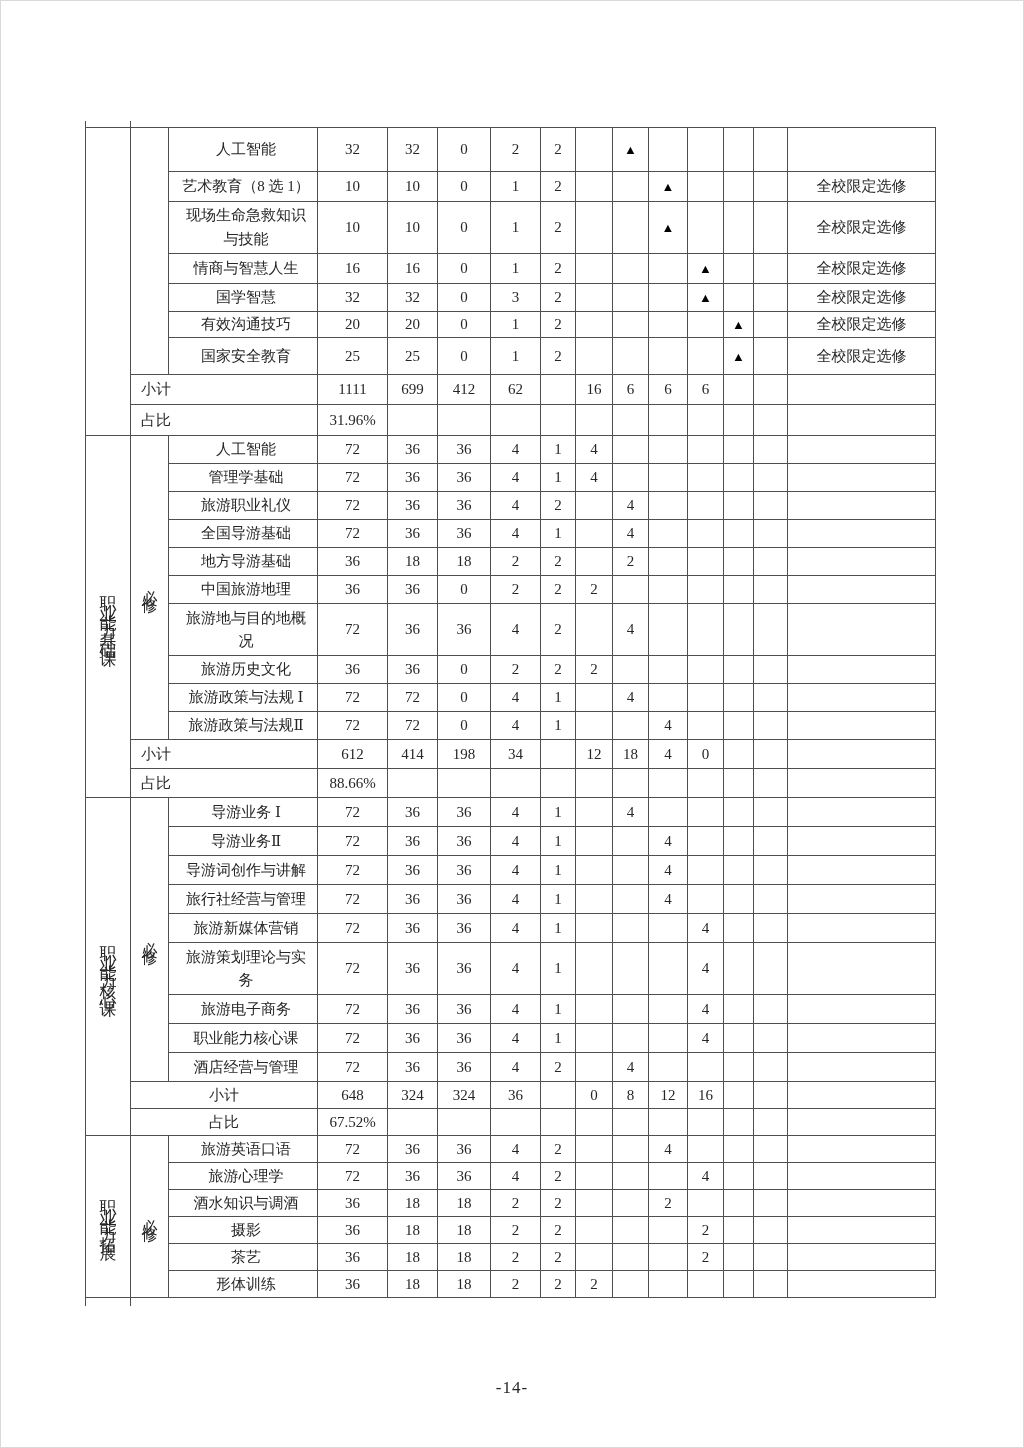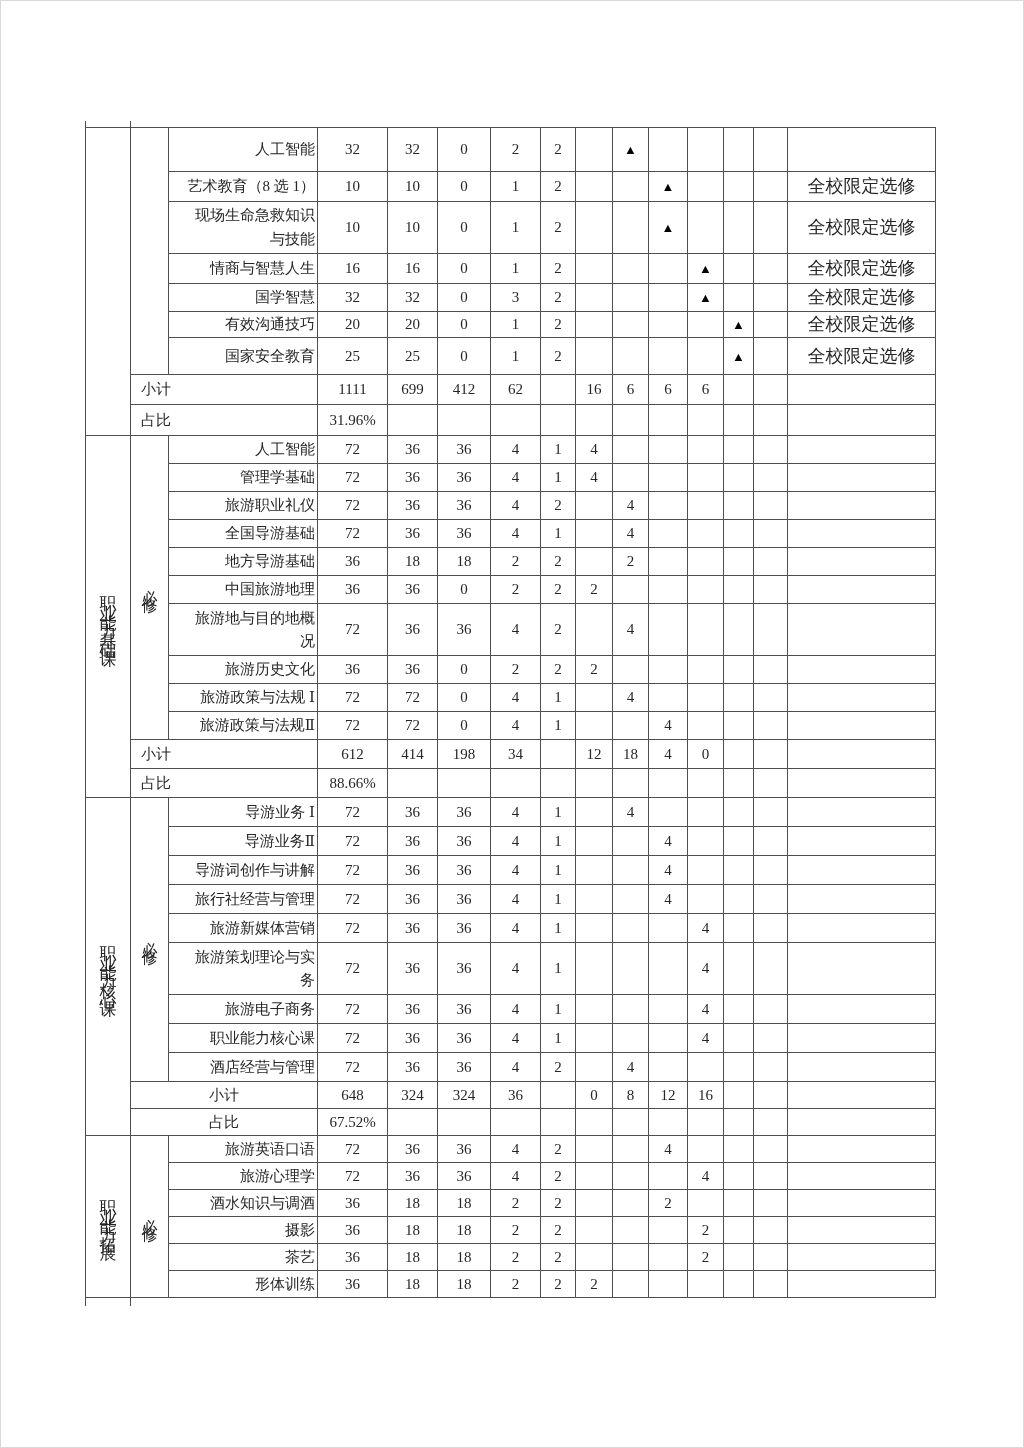--- a/index.html
+++ b/index.html
@@ -2,24 +2,24 @@
 <html><head>
 <meta charset="utf-8">
 <style>
   html,body{margin:0;padding:0;background:#fff;}
   .page{position:relative;width:1024px;height:1448px;background:#fff;overflow:hidden;
         font-family:"Liberation Serif","DejaVu Serif",serif;color:#262626;
         box-shadow:inset 0 0 0 1px #d9d9d9;}
   table#tbl{position:absolute;left:85px;top:127px;width:850px;border-collapse:collapse;table-layout:fixed;}
   #tbl td{border:1px solid #4f4f4f;text-align:center;vertical-align:middle;font-size:15px;
           padding:1px 2px;line-height:1.3;overflow:hidden;}
-  #tbl td.name{text-align:right;padding-left:8px;padding-right:2px;white-space:pre;line-height:1.55;}
+  #tbl td.name{text-align:center;padding-left:8px;padding-right:2px;white-space:pre;line-height:1.55;}
   #tbl td.sub-label{font-size:15px;}
   #tbl td.sub-label.left{text-align:left;padding-left:10px;}
-  #tbl td.remark{font-size:18px;}
+  #tbl td.remark{font-size:15px;}
   #tbl td.sem{padding:0;}
   .tri{font-size:13px;color:#000;display:inline-block;transform:scaleY(0.95);}
   .vtext{writing-mode:vertical-rl;text-orientation:upright;letter-spacing:9px;font-size:17px;
          line-height:1;margin:0 auto;display:inline-block;}
   .type-cell .vtext{font-size:16px;letter-spacing:8px;}
   tbody.section-0 td.cat-cell,tbody.section-0 td.type-cell{border-top:none;}
   tbody.section-3 td.cat-cell{border-bottom:none;}
   
   tbody.section-0 tr:nth-child(1){height:44px}
   tbody.section-0 tr:nth-child(2){height:30px}
@@ -648,15 +648,16 @@
           <td class="sem"></td>
           <td class="sem"></td>
           <td class="sem"></td>
           <td class="sem"></td>
           <td class="remark"></td>
         </tr>
       </tbody>
     </table>
   <div class="tail" style="left:85px;top:121px;height:6px;"></div>
   <div class="tail" style="left:130px;top:121px;height:6px;"></div>
+  <div class="page-number">-14-</div>
 <div class="tail" style="left: 85px; top: 1297px; height: 9px;"></div>
     <div class="tail" style="left: 130px; top: 1297px; height: 9px;"></div>
   </div>
 
 </body></html>

